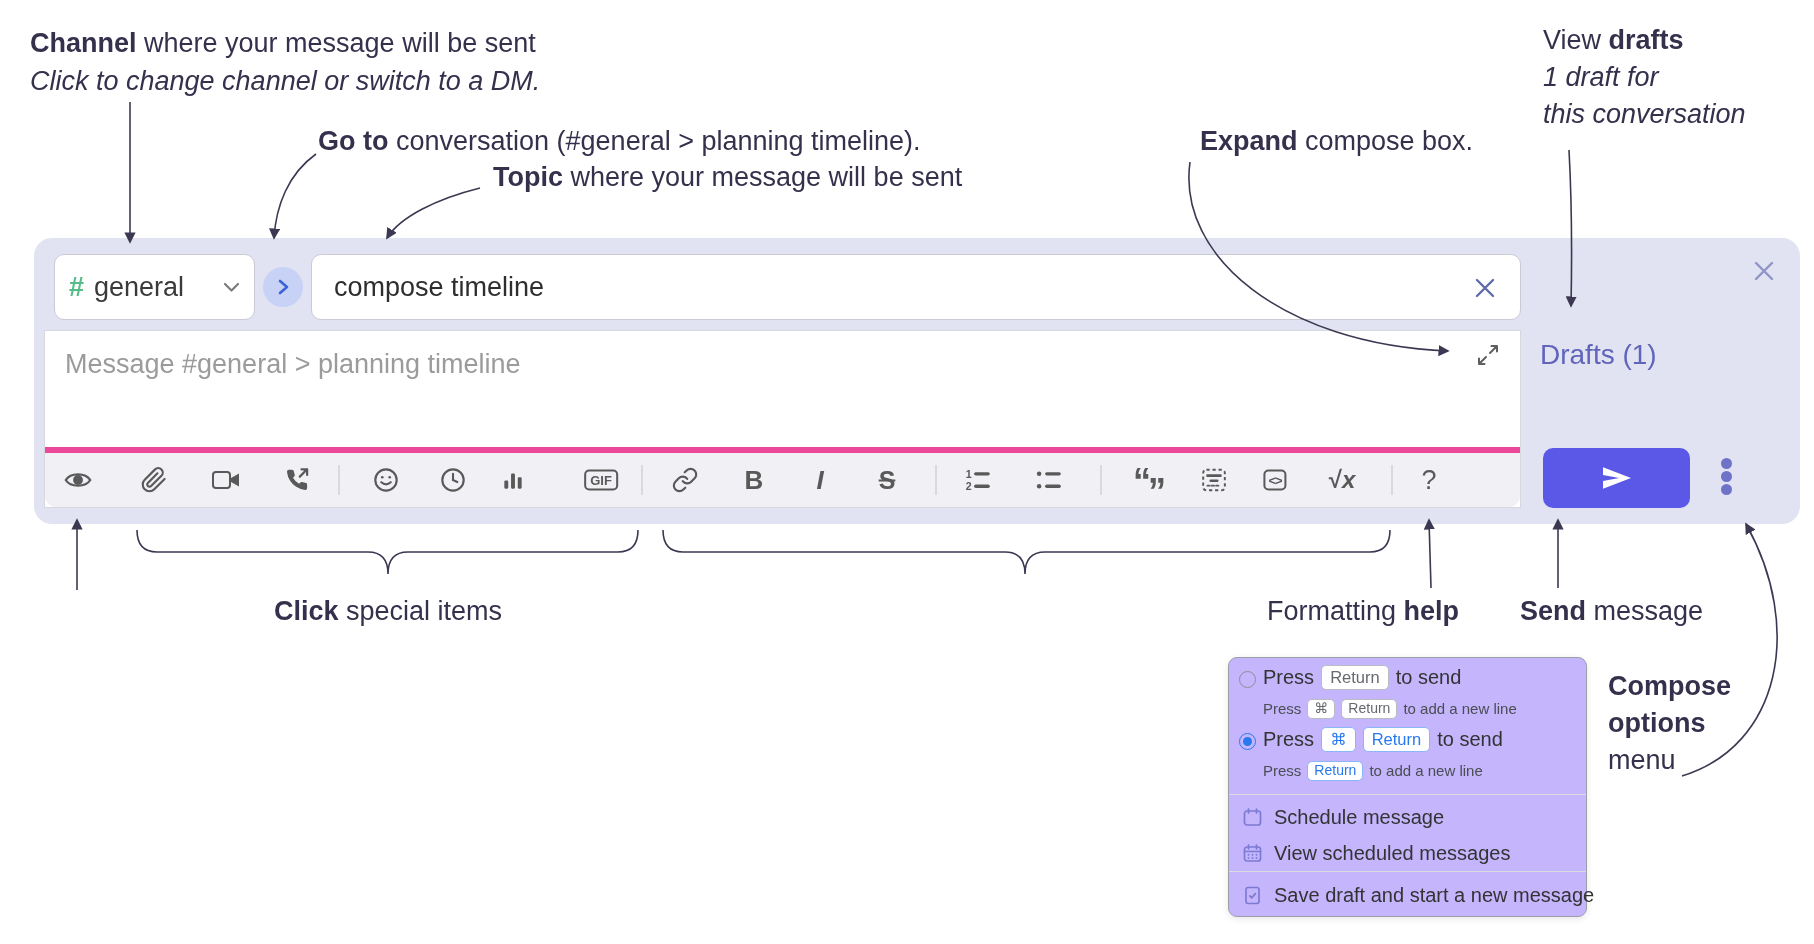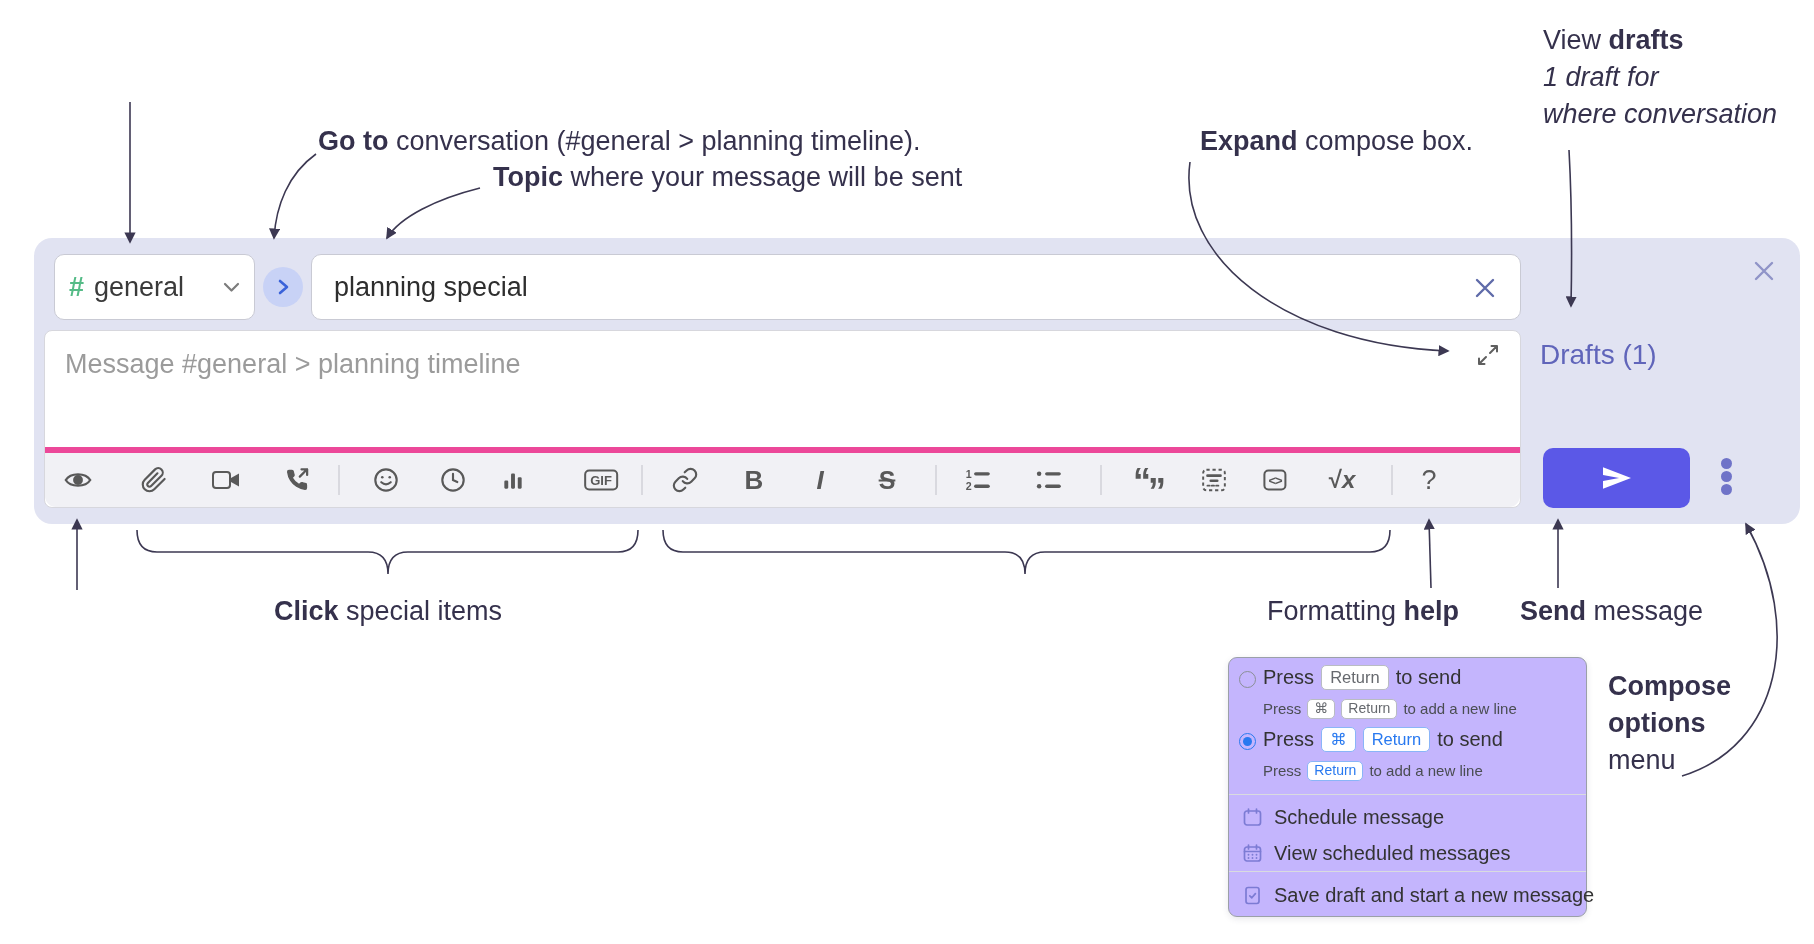--- a/index.html
+++ b/index.html
@@ -21,21 +21,21 @@
   .gobtn{position:absolute;left:229px;top:29px;width:40px;height:40px;border-radius:50%;
          background:#c8d2f6;display:flex;align-items:center;justify-content:center;cursor:pointer;}
   .topicbox{position:absolute;left:277px;top:16px;width:1210px;height:66px;background:#fff;
             border:1px solid #c9cad4;border-radius:10px;display:flex;align-items:center;
             box-sizing:border-box;padding:0 60px 0 22px;}
   .topictext{font-size:27px;color:#2e2e2e;}
   .clearx{position:absolute;right:22px;top:20px;cursor:pointer;}
   .closex{position:absolute;right:22px;top:19px;width:28px;height:28px;cursor:pointer;}
 
   .msgbox{position:absolute;left:10px;top:92px;width:1477px;height:178px;background:#fff;
-          border:1px solid #d7d7dd;border-radius:8px;box-sizing:border-box;}
+          border:1px solid #d7d7dd;border-radius:0;box-sizing:border-box;}
   .ph{position:absolute;left:20px;top:18px;font-size:27px;color:#9b9b9b;}
   .expand{position:absolute;right:20px;top:12px;cursor:pointer;}
   .tbar{position:absolute;left:0;right:0;bottom:0;height:54px;background:#f1f1f5;
         border-top:6px solid #ec4899;border-radius:0 0 11px 11px;}
   .ti{position:absolute;top:50%;transform:translate(-50%,-50%);color:#595959;
       display:flex;align-items:center;justify-content:center;cursor:pointer;}
   .sep{position:absolute;top:50%;transform:translate(-50%,-50%);width:1px;height:30px;background:#c2c2ca;}
   .tB{font-weight:700;font-size:26px;}
   .tI{font-style:italic;font-size:26px;font-weight:600;}
   .tS{font-size:25px;font-weight:600;text-decoration:line-through;}
@@ -78,37 +78,41 @@
   .pitem .lbl{font-size:20px;color:#333;}
 
   svg{display:block;}
   .overlay{position:absolute;left:0;top:0;z-index:5;pointer-events:none;}
 </style>
 </head>
 <body>
 
 <div class="stage">
 
+  <div class="annot" style="left:30px;top:24px;">
+    <b>Channel</b><span> where your message will be sent</span><br>
+    <span class="it">Click to change channel or switch to a DM.</span>
+  </div>
 
   <div class="annot" style="left:318px;top:122px;">
     <b>Go to</b><span> conversation (#general &gt; planning timeline).</span>
   </div>
 
   <div class="annot" style="left:493px;top:158px;">
     <b>Topic</b><span> where your message will be sent</span>
   </div>
 
   <div class="annot" style="left:1200px;top:122px;">
     <b>Expand</b><span> compose box.</span>
   </div>
 
   <div class="annot" style="left:1543px;top:22px;line-height:37px;">
     <span>View </span><b>drafts</b><br>
     <span class="it">1 draft for</span><br>
-    <span class="it">where conversation</span>
+    <span class="it">this conversation</span>
   </div>
 
   <div class="compose">
 
     <div class="chbox">
       <span class="hash">#</span>
       <span class="chlabel">general</span>
       <span>
         <svg width="17" height="12" viewBox="0 0 17 12">
             <polyline points="2,3 8.5,9.5 15,3" fill="none" stroke="#7c7c7c" stroke-width="2.2" stroke-linecap="round" stroke-linejoin="round"></polyline>
@@ -118,21 +122,21 @@
 
     <div class="gobtn">
       <span>
         <svg width="20" height="20" viewBox="0 0 20 20">
             <polyline points="7,4 14,10 7,16" fill="none" stroke="#3a62d9" stroke-width="2.6" stroke-linecap="round" stroke-linejoin="round"></polyline>
           </svg>
       </span>
     </div>
 
     <div class="topicbox">
-      <span class="topictext">planning special</span>
+      <span class="topictext">compose timeline</span>
       <span class="clearx">
         <svg width="26" height="26" viewBox="0 0 26 26">
             <path d="M5 5 L21 21 M21 5 L5 21" stroke="#5f6ba9" stroke-width="2.4" stroke-linecap="round"></path>
           </svg>
       </span>
     </div>
 
     <span class="closex">
       <svg width="28" height="28" viewBox="0 0 28 28">
           <path d="M6 6 L22 22 M22 6 L6 22" stroke="#9094c8" stroke-width="2.4" stroke-linecap="round"></path>

